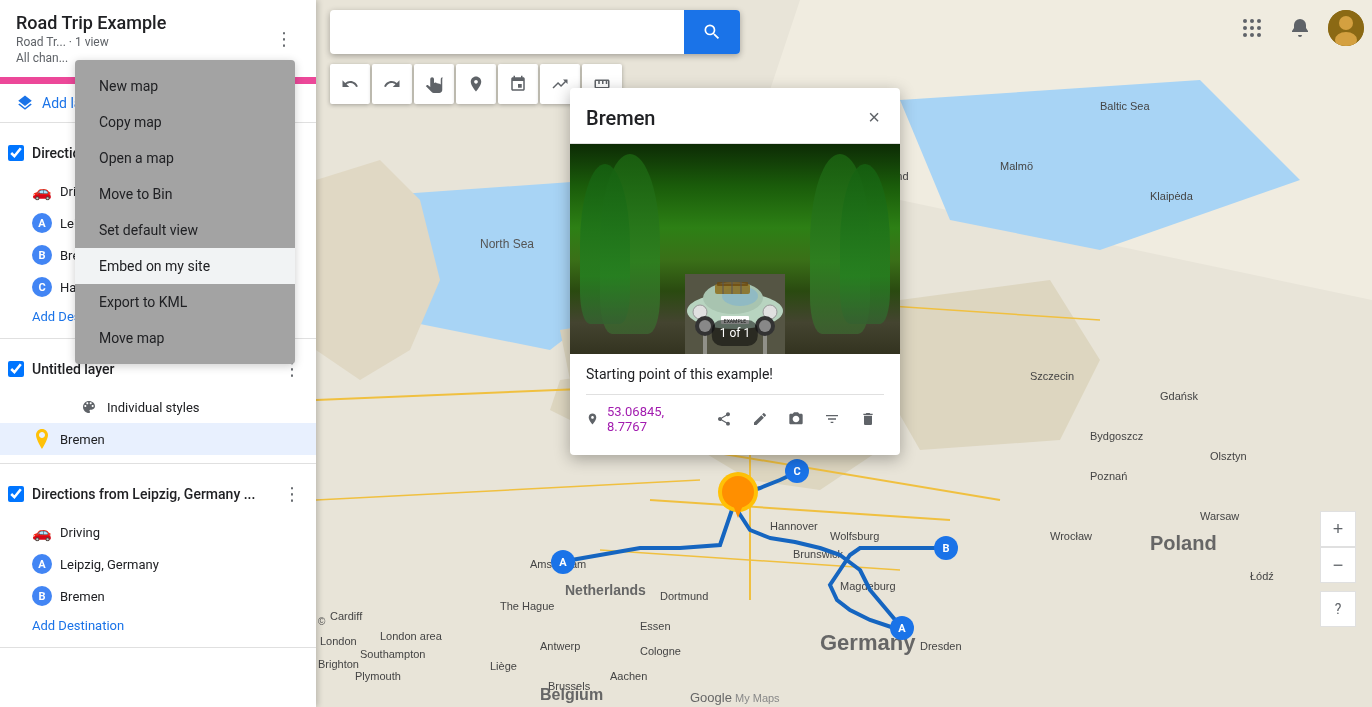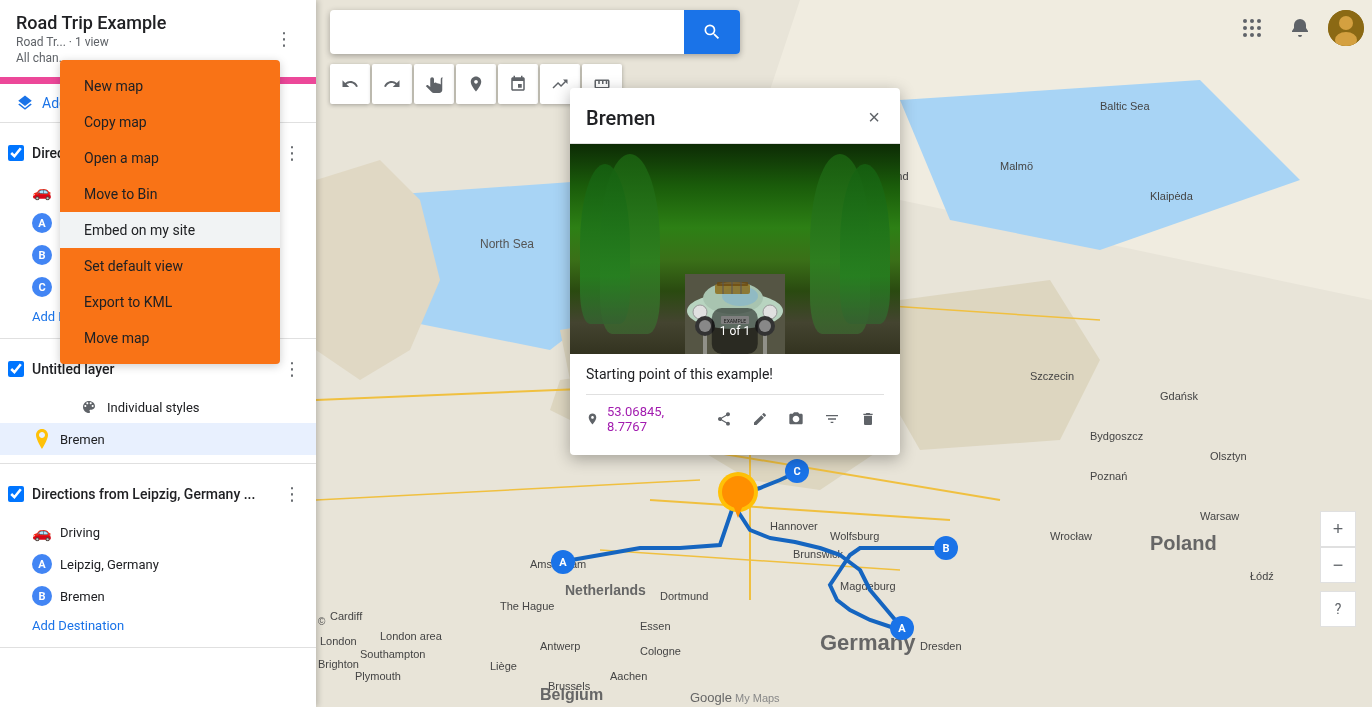--- a/index.html
+++ b/index.html
@@ -63,23 +63,23 @@
       height: 32px;
       display: flex;
       align-items: center;
       justify-content: center;
     }
 
     
     #dropdown-menu {
       position: absolute;
       top: 60px;
-      left: 60px;
+      left: 75px;
       width: 220px;
-      background: #f97316;
+      background: #a3a3a3;
       box-shadow: 0 2px 10px rgba(0,0,0,0.2);
       border-radius: 4px;
       z-index: 100;
       padding: 8px 0;
     }
 
     .menu-item {
       padding: 10px 24px;
       font-size: 14px;
       color: #202124;
@@ -641,22 +641,22 @@
       <div class="sidebar-subtitle">All chan...</div>
     </div>
     <button class="three-dots-btn">⋮</button>
   </div>
 
   <div id="dropdown-menu">
     <div class="menu-item">New map</div>
     <div class="menu-item">Copy map</div>
     <div class="menu-item">Open a map</div>
     <div class="menu-item">Move to Bin</div>
+    <div class="menu-item">Set default view</div>
     <div class="menu-item active">Embed on my site</div>
-    <div class="menu-item">Set default view</div>
     <div class="menu-item">Export to KML</div>
     <div class="menu-item">Move map</div>
   </div>
 
   <div class="add-layer-btn">
     <svg width="18" height="18" viewBox="0 0 24 24" fill="#1a73e8">
       <path d="M11.99 18.54l-7.37-5.73L3 14.07l9 7 9-7-1.63-1.27-7.38 5.74zM12 16l7.36-5.73L21 9l-9-7-9 7 1.63 1.27L12 16z"></path>
     </svg>
     <span>Add layer</span>
   </div>
@@ -778,21 +778,21 @@
         <rect x="42" y="26" width="31" height="4" rx="1" fill="#6B4A10" opacity="0.8"></rect>
 
         <line x1="48" y1="26" x2="48" y2="38" stroke="#555" stroke-width="1"></line>
         <line x1="57" y1="26" x2="57" y2="38" stroke="#555" stroke-width="1"></line>
         <line x1="66" y1="26" x2="66" y2="38" stroke="#555" stroke-width="1"></line>
 
         <rect x="46" y="60" width="28" height="8" rx="1" fill="#ffffff"></rect>
         <text x="60" y="67" font-size="5" fill="#333" text-anchor="middle">EXAMPLE</text>
       </svg>
 
-      <div class="image-counter" style="position:absolute;bottom:0;left:50%;transform:translateX(-50%);background:rgba(0,0,0,0.5);color:white;font-size:12px;padding:16px 8px;border-radius:10px;">1 of 1</div>
+      <div class="image-counter" style="position:absolute;bottom:8px;left:50%;transform:translateX(-50%);background:rgba(0,0,0,0.5);color:white;font-size:12px;padding:6px 8px;border-radius:10px;">1 of 1</div>
     </div>
   </div>
   <div class="popup-body">
     <p class="popup-description">Starting point of this example!</p>
     <div class="popup-coordinates">
       <svg width="14" height="14" viewBox="0 0 24 24" fill="#5f6368">
         <path d="M12 2C8.13 2 5 5.13 5 9c0 5.25 7 13 7 13s7-7.75 7-13c0-3.87-3.13-7-7-7zm0 9.5c-1.38 0-2.5-1.12-2.5-2.5s1.12-2.5 2.5-2.5 2.5 1.12 2.5 2.5-1.12 2.5-2.5 2.5z"></path>
       </svg>
       <span>53.06845, 8.7767</span>
       <div class="popup-actions">

